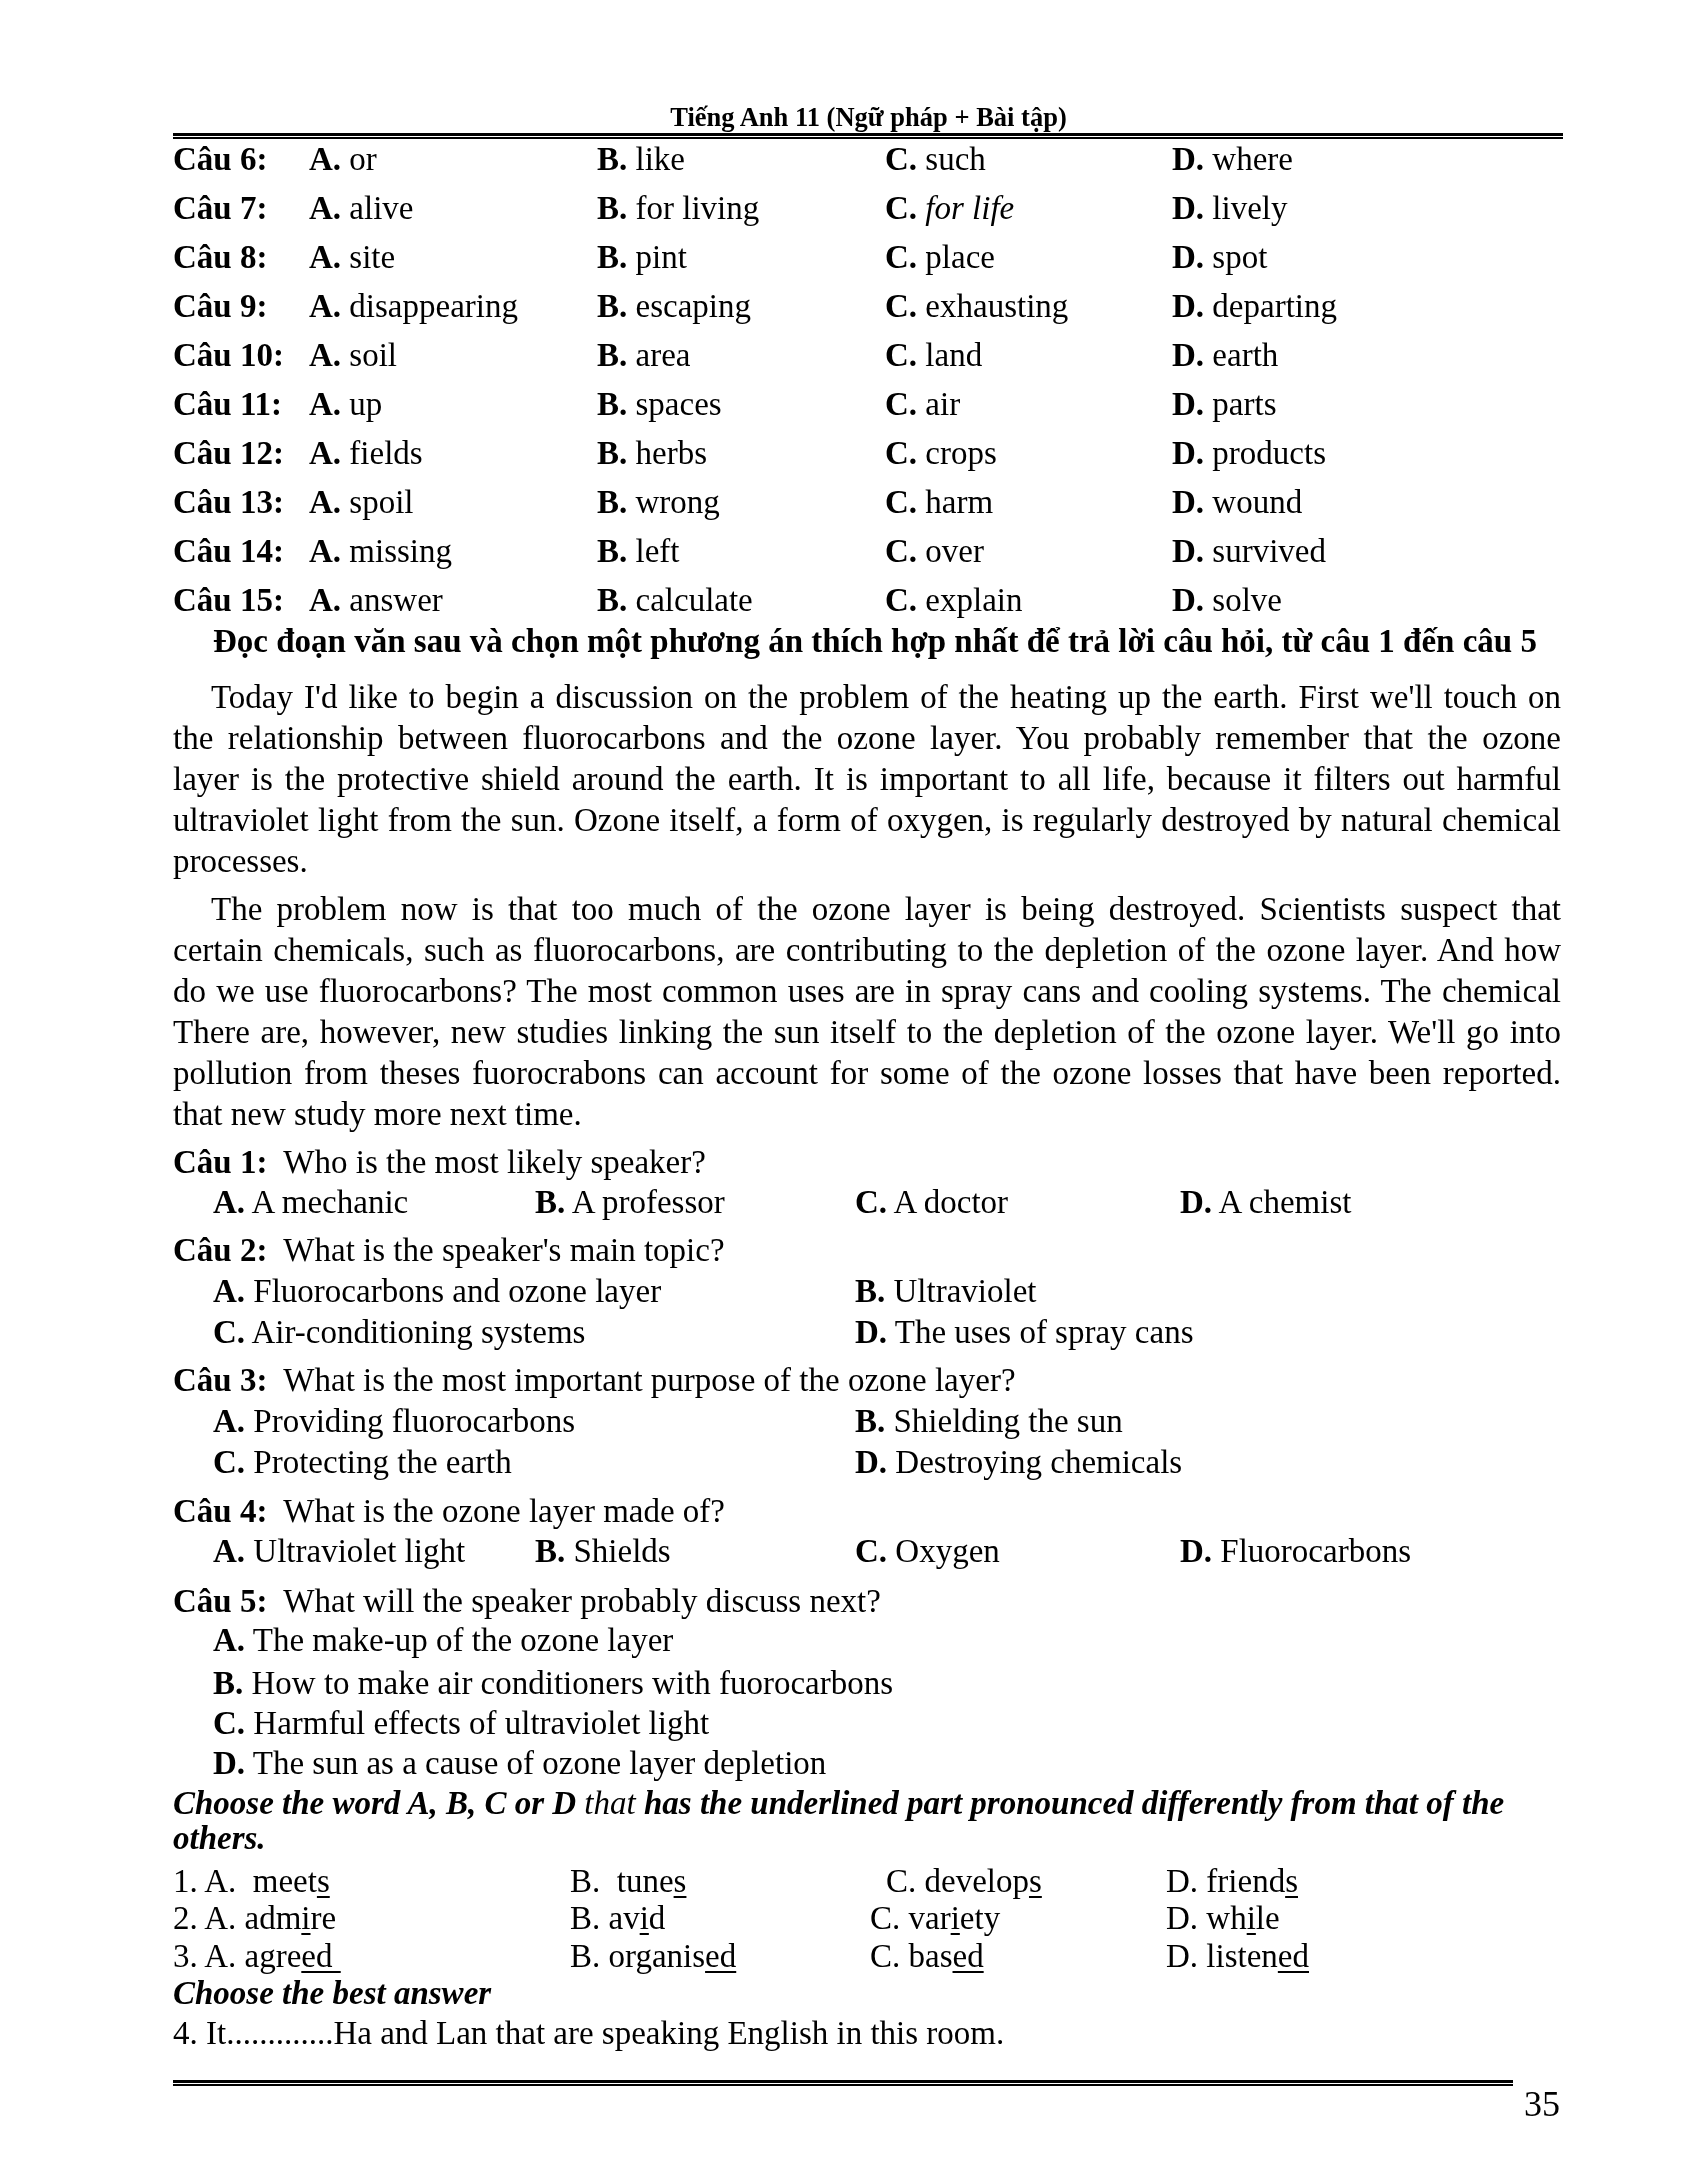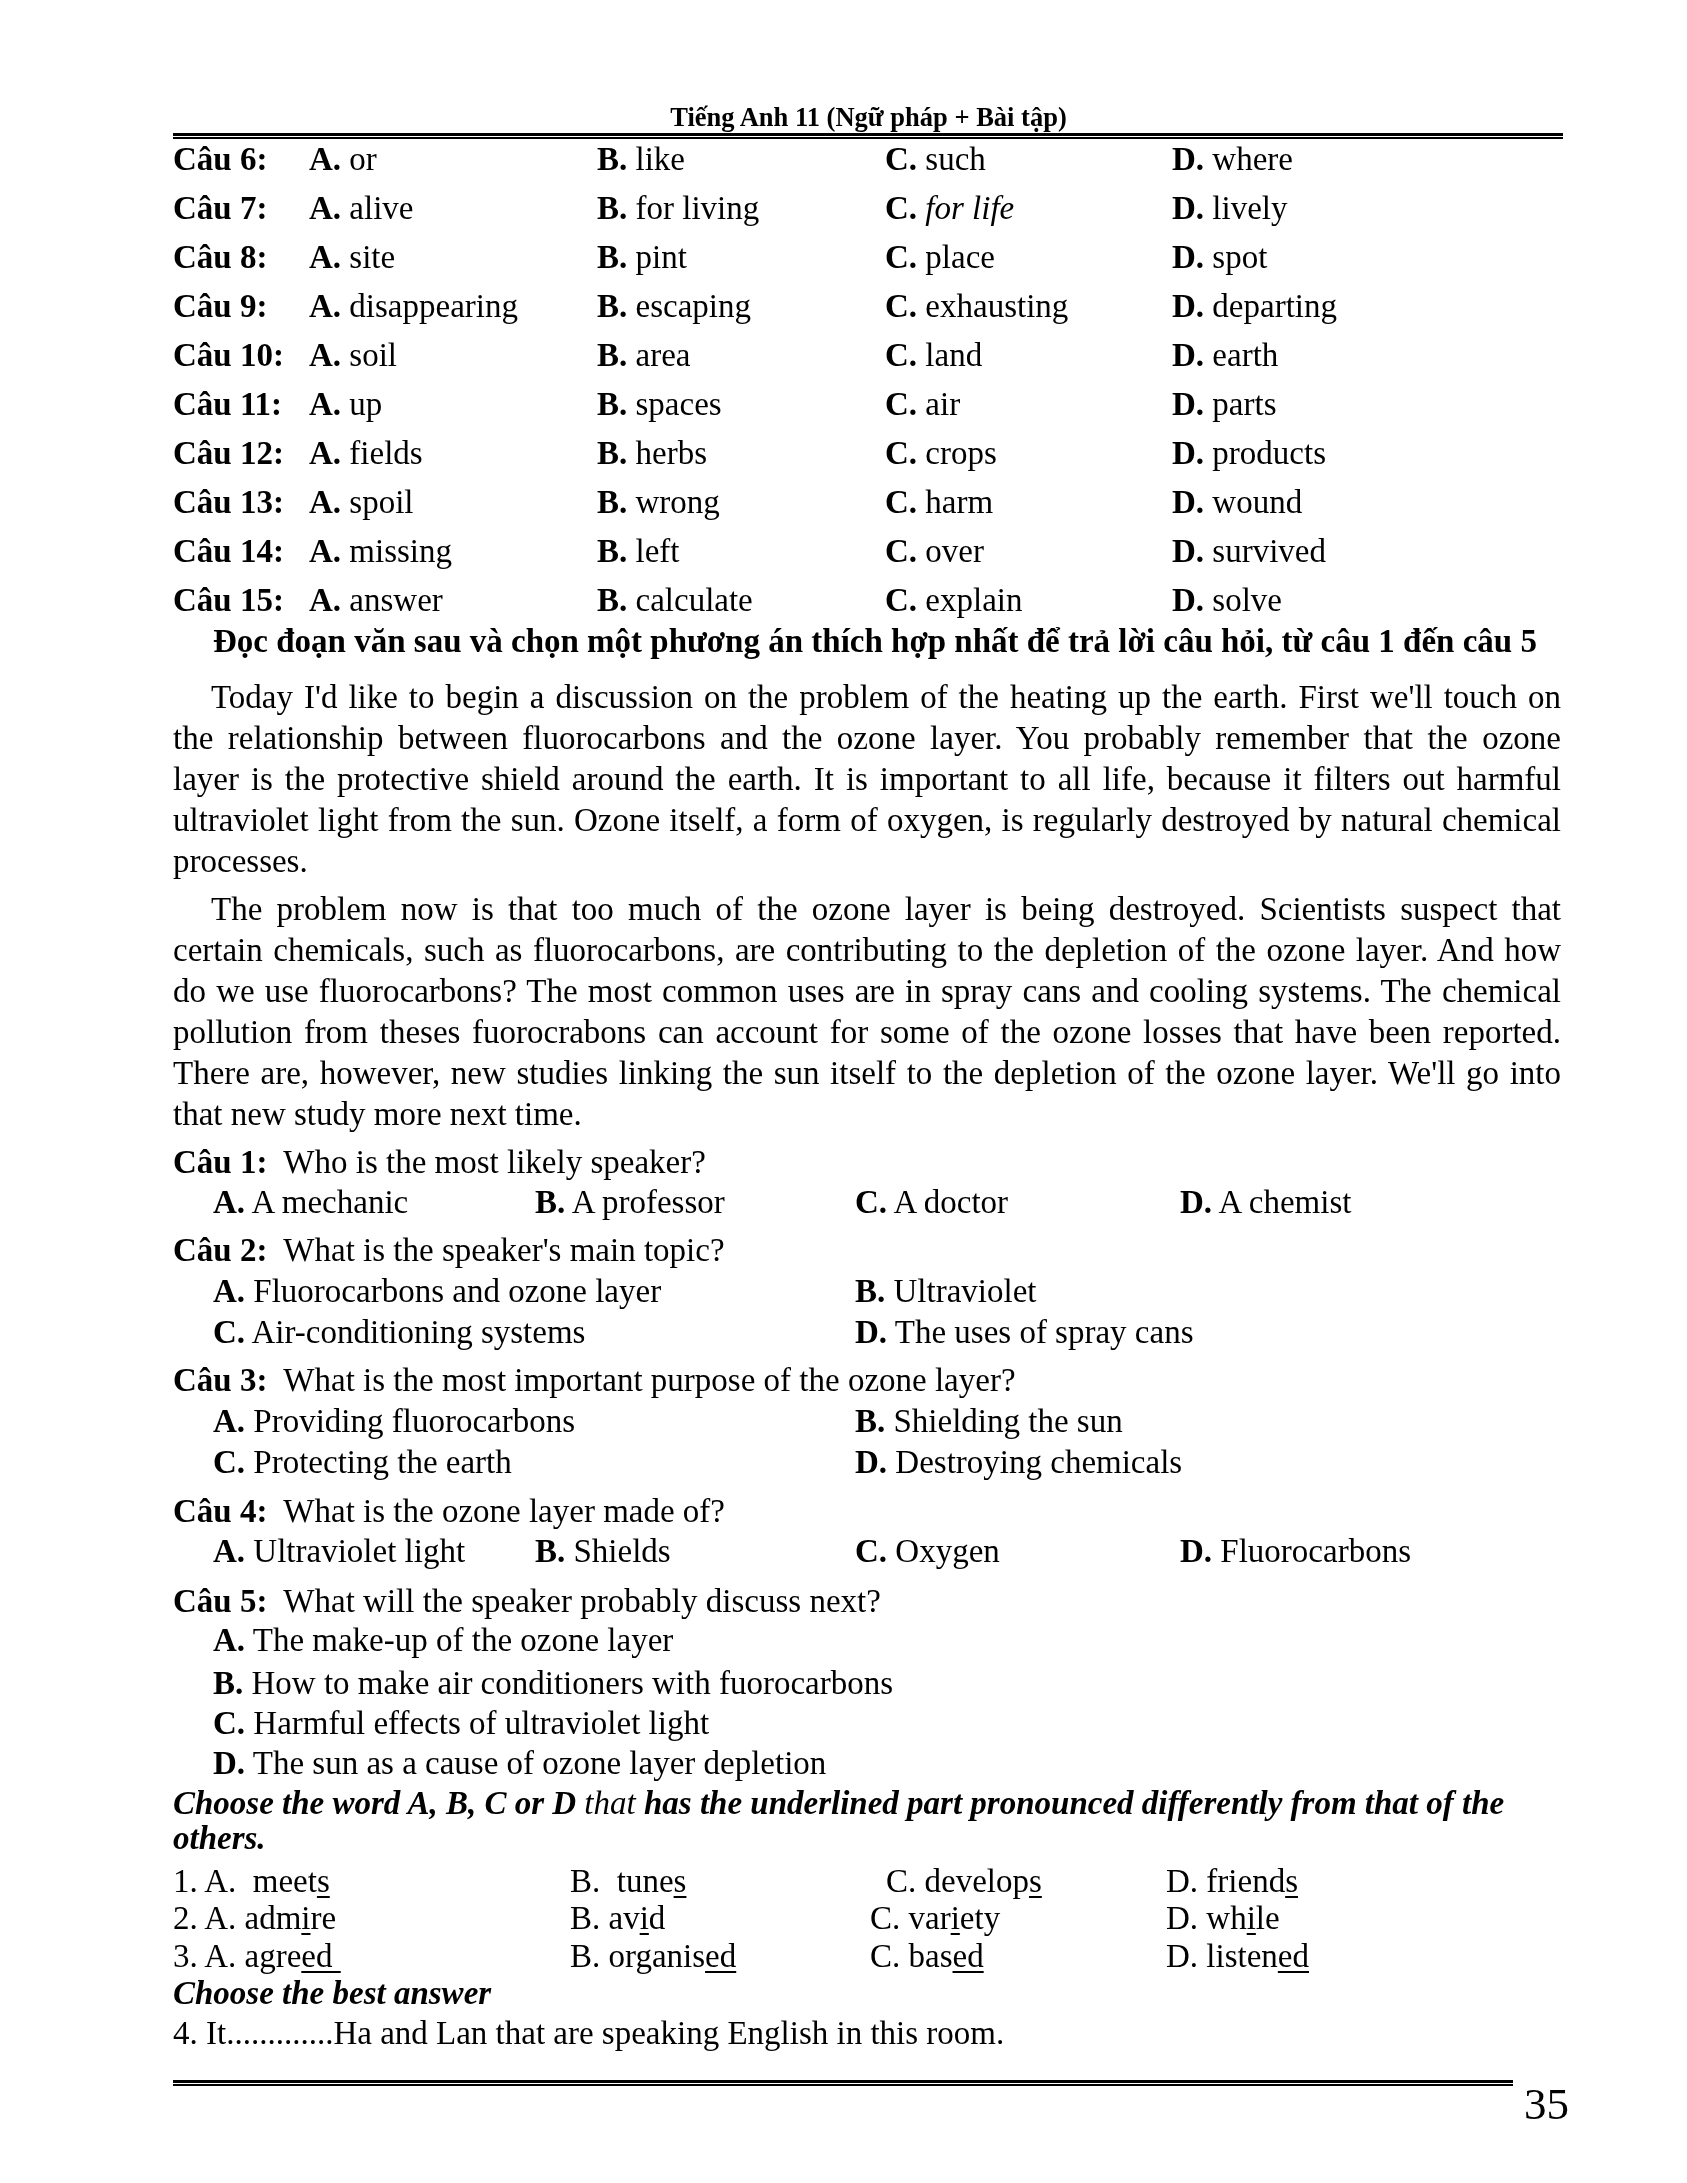--- a/index.html
+++ b/index.html
@@ -12,21 +12,21 @@
   .rule .b { position: absolute; left: 0; right: 0; top: 4px; height: 2px; background: #000; }
   .t { font-size: 33px; line-height: 40px; }
   .b { font-weight: bold; }
   .bi { font-weight: bold; font-style: italic; }
   .it { font-style: italic; font-weight: normal; }
   .para { position: absolute; left: 173px; width: 1388px; font-size: 33px; line-height: 41px; text-align: justify; white-space: normal; }
   .para .line { display: block; text-align: justify; text-align-last: justify; height: 41px; }
   .para .line.last { text-align-last: left; }
   .para .line.indent { text-indent: 38px; }
   .u { text-decoration: underline; text-decoration-thickness: 2px; text-underline-offset: 4px; }
-  .pagenum { font-size: 45px; text-align: right; }
+  .pagenum { font-size: 36px; text-align: right; }
 </style>
 </head>
 <body>
 
 <div class="abs title">Tiếng Anh 11 (Ngữ pháp + Bài tập)</div>
 <div class="rule" style="top:133px; width:1390px;">
     <div class="a"></div>
     <div class="b"></div>
   </div>
 
@@ -90,22 +90,22 @@
   <span class="line">the relationship between fluorocarbons and the ozone layer. You probably remember that the ozone</span>
   <span class="line">layer is the protective shield around the earth. It is important to all life, because it filters out harmful</span>
   <span class="line">ultraviolet light from the sun. Ozone itself, a form of oxygen, is regularly destroyed by natural chemical</span>
   <span class="line last">processes.</span>
 </div>
 
 <div class="para" style="top:889px;">
   <span class="line indent">The problem now is that too much of the ozone layer is being destroyed. Scientists suspect that</span>
   <span class="line">certain chemicals, such as fluorocarbons, are contributing to the depletion of the ozone layer. And how</span>
   <span class="line">do we use fluorocarbons? The most common uses are in spray cans and cooling systems. The chemical</span>
+  <span class="line">There are, however, new studies linking the sun itself to the depletion of the ozone layer. We'll go into</span>
   <span class="line">pollution from theses fuorocrabons can account for some of the ozone losses that have been reported.</span>
-  <span class="line">There are, however, new studies linking the sun itself to the depletion of the ozone layer. We'll go into</span>
   <span class="line last">that new study more next time.</span>
 </div>
 
 <div id="reading-questions">
     <div class="abs t" style="left: 173px; top: 1142px;"><span class="b">Câu 1:</span><span style="white-space: pre;">  Who is the most likely speaker?</span></div>
     <div class="abs t" style="left: 213px; top: 1182px;"><span class="b">A.</span><span style="white-space: pre;"> A mechanic</span></div>
     <div class="abs t" style="left: 535px; top: 1182px;"><span class="b">B.</span><span style="white-space: pre;"> A professor</span></div>
     <div class="abs t" style="left: 855px; top: 1182px;"><span class="b">C.</span><span style="white-space: pre;"> A doctor</span></div>
     <div class="abs t" style="left: 1180px; top: 1182px;"><span class="b">D.</span><span style="white-space: pre;"> A chemist</span></div>
     <div class="abs t" style="left: 173px; top: 1230px;"><span class="b">Câu 2:</span><span style="white-space: pre;">  What is the speaker's main topic?</span></div>

